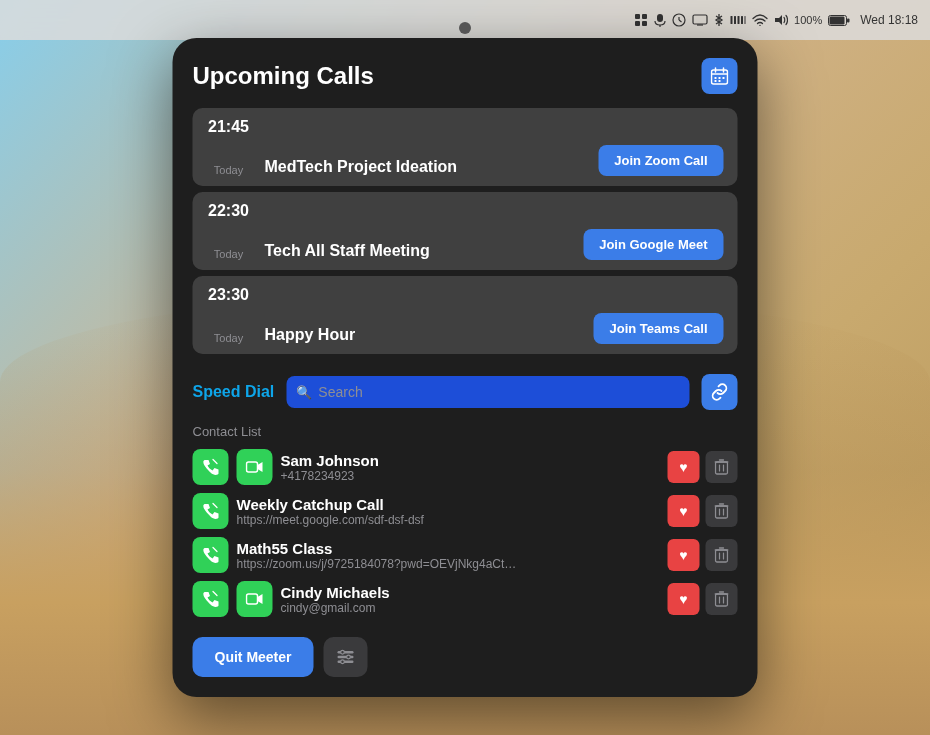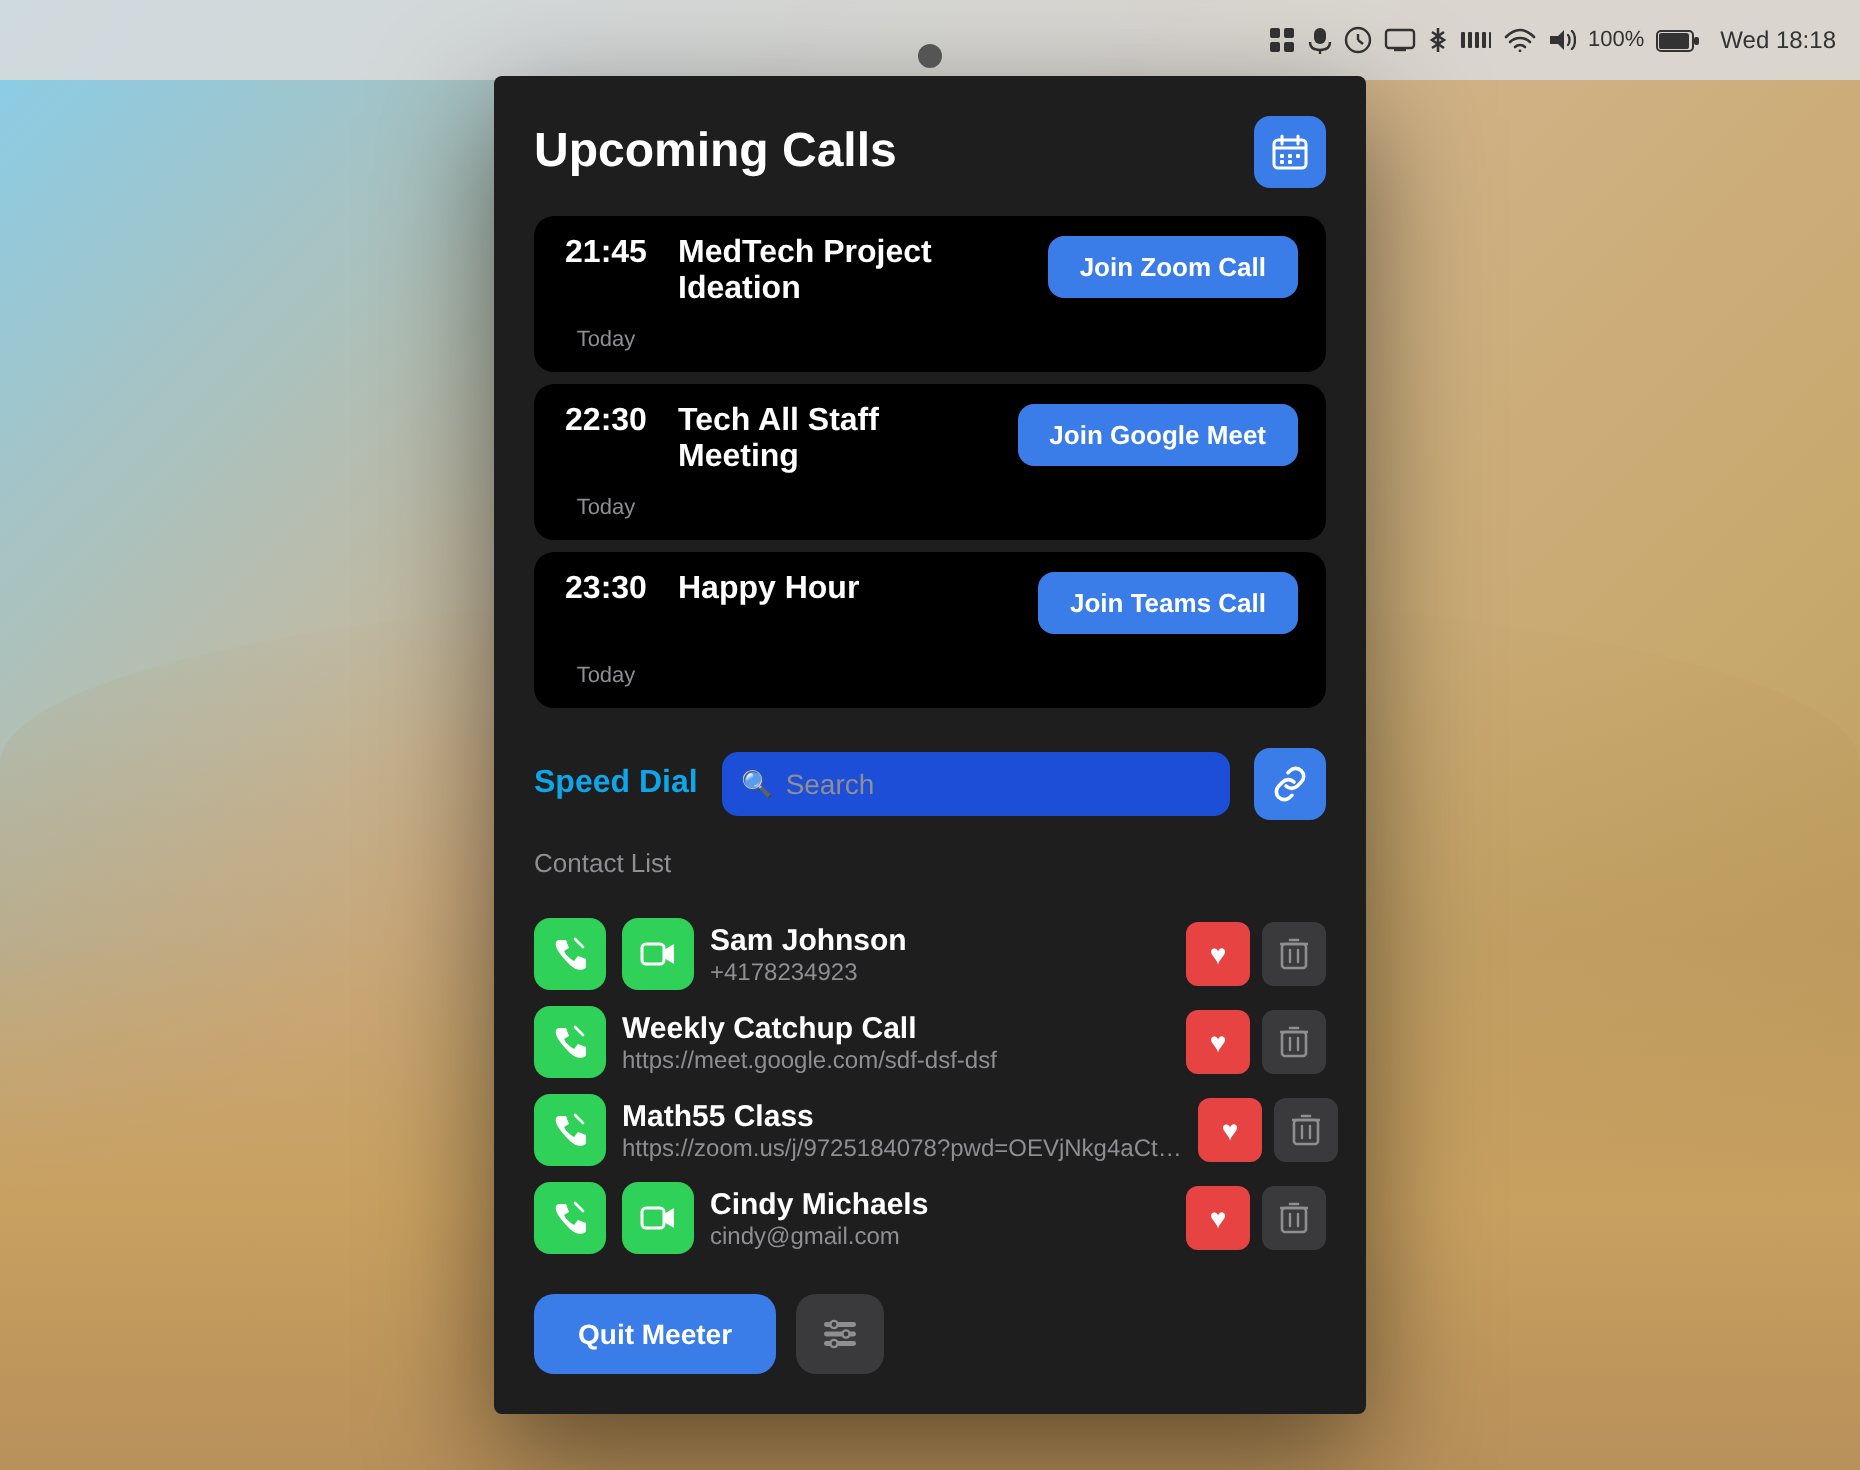--- a/index.html
+++ b/index.html
@@ -64,23 +64,23 @@
       border-radius: 50%;
       z-index: 200;
     }
 
     
     .popup-panel {
       position: absolute;
       top: 38px;
       left: 50%;
       transform: translateX(-50%);
-      width: 436px;
+      width: 585px;
       background: #1e1e1e;
-      border-radius: 4px;
+      border-radius: 24px;
       padding: 20px;
       z-index: 150;
       box-shadow: 0 20px 60px rgba(0,0,0,0.5);
     }
 
     
     .section-header {
       display: flex;
       align-items: center;
       justify-content: space-between;
@@ -109,24 +109,24 @@
 
     
     .calls-list {
       display: flex;
       flex-direction: column;
       gap: 6px;
       margin-bottom: 20px;
     }
 
     .call-item {
-      background: #000000;
+      background: #404040;
       border-radius: 10px;
       display: flex;
-      align-items: flex-start;
+      align-items: flex-end;
       padding: 10px 14px;
       gap: 14px;
     }
 
     .call-time {
       text-align: center;
       min-width: 44px;
     }
 
     .call-time-main {
@@ -228,21 +228,21 @@
       color: white;
       font-size: 14px;
       flex-shrink: 0;
     }
 
     
     .contact-list-label {
       font-size: 13px;
       font-weight: 500;
       color: #8e8e93;
-      margin-bottom: 20px;
+      margin-bottom: 10px;
     }
 
     .contact-items {
       display: flex;
       flex-direction: column;
       gap: 8px;
       margin-bottom: 20px;
     }
 
     .contact-item {

